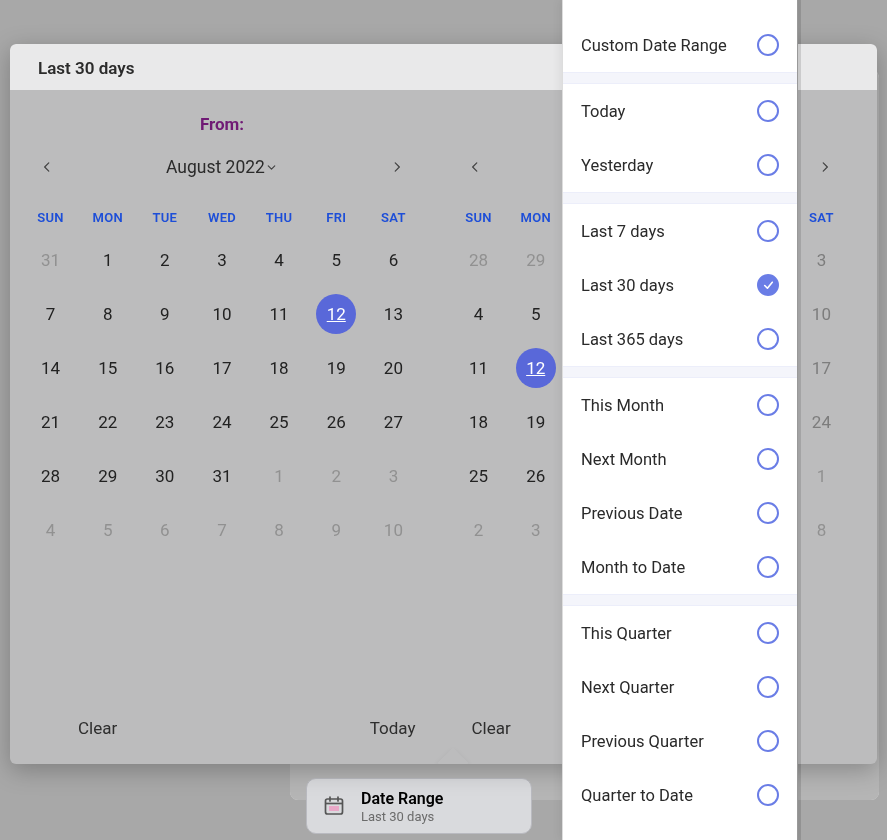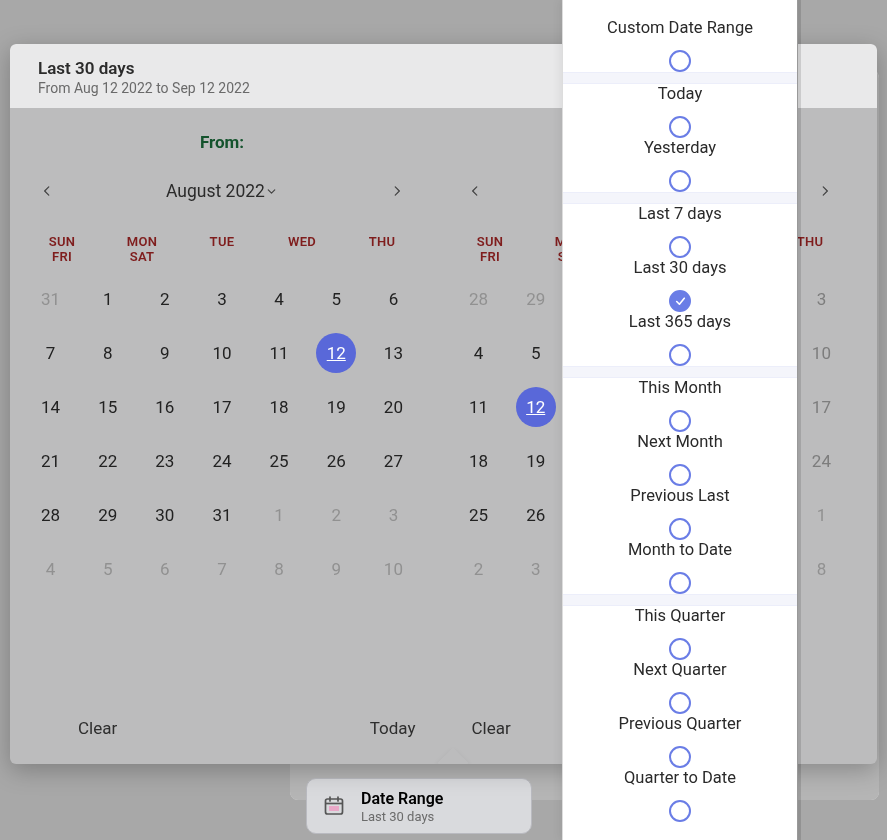--- a/index.html
+++ b/index.html
@@ -87,45 +87,45 @@
     display: flex;
     padding: 24px 12px 0 12px;
     gap: 28px;
   }
 
   .cal {
     width: 400px;
   }
   .cal-label {
     text-align: center;
-    font-size: 17px; font-weight: 700; color: #14532d;
-    margin-bottom: 24px;
+    font-size: 17px; font-weight: 700; color: #701a75;
+    margin-bottom: 18px;
   }
   .cal-nav {
     display: flex; align-items: center; justify-content: space-between;
     padding: 0 10px;
     margin-bottom: 28px;
   }
   .cal-month {
     font-size: 17.5px; color: #2b2b2b;
     display: flex; align-items: center; 
   }
   .nav-arrow {
     width: 30px; height: 30px; display:flex; align-items:center; justify-content:center;
     font-size: 18px; color: #444;
     cursor: pointer;
   }
 
   .hdr-row {
     display: grid;
-    grid-template-columns: repeat(5, 1fr);
+    grid-template-columns: repeat(7, 1fr);
     text-align: center;
     font-size: 13px;
     font-weight: 600;
-    color: #7f1d1d;
+    color: #1d4ed8;
     letter-spacing: 0.3px;
     margin-bottom: 16px;
   }
   .grid {
     display: grid;
     grid-template-columns: repeat(7, 1fr);
     row-gap: 16px;
     text-align: center;
   }
   .day {
@@ -181,21 +181,20 @@
     background: #f4f5fb;
     border-top: 1px solid #eceefa;
     border-bottom: 1px solid #eceefa;
   }
   .preset-item {
     display: flex; align-items: center; justify-content: space-between;
     padding: 0 18px;
     height: 54px;
     font-size: 16.5px; color: #2a2a2a;
     cursor: pointer;
-    flex-direction: column;
   }
   .radio {
     width: 22px; height: 22px;
     border: 2px solid #6a7de6;
     border-radius: 50%;
     flex: 0 0 auto;
   }
   .radio.checked {
     background: #6a7de6;
     display:flex; align-items:center; justify-content:center;
@@ -249,21 +248,20 @@
   </div>
   <div class="chip-text">
     <div class="t1">Date Range</div>
     <div class="t2">Last 30 days</div>
   </div>
 </div>
 
 <div class="picker">
   <div class="picker-header">
     <div class="picker-title">Last 30 days</div>
-    <div class="picker-sub">From Aug 12 2022 to Sep 12 2022</div>
   </div>
 
   <div class="picker-body">
 
     <div class="cal">
       <div class="cal-label">From:</div>
       <div class="cal-nav">
         <div class="nav-arrow">
           <svg width="14" height="14" viewBox="0 0 24 24">
               <path d="M15 5l-7 7 7 7" fill="none" stroke="#444" stroke-width="2.2" stroke-linecap="round" stroke-linejoin="round"></path>
@@ -624,21 +622,21 @@
     <div class="group-gap"></div>
     <div class="preset-item">
       <span>This Month</span>
       <span class="radio"></span>
     </div>
     <div class="preset-item">
       <span>Next Month</span>
       <span class="radio"></span>
     </div>
     <div class="preset-item">
-      <span>Previous Last</span>
+      <span>Previous Date</span>
       <span class="radio"></span>
     </div>
     <div class="preset-item">
       <span>Month to Date</span>
       <span class="radio"></span>
     </div>
     <div class="group-gap"></div>
     <div class="preset-item">
       <span>This Quarter</span>
       <span class="radio"></span>

